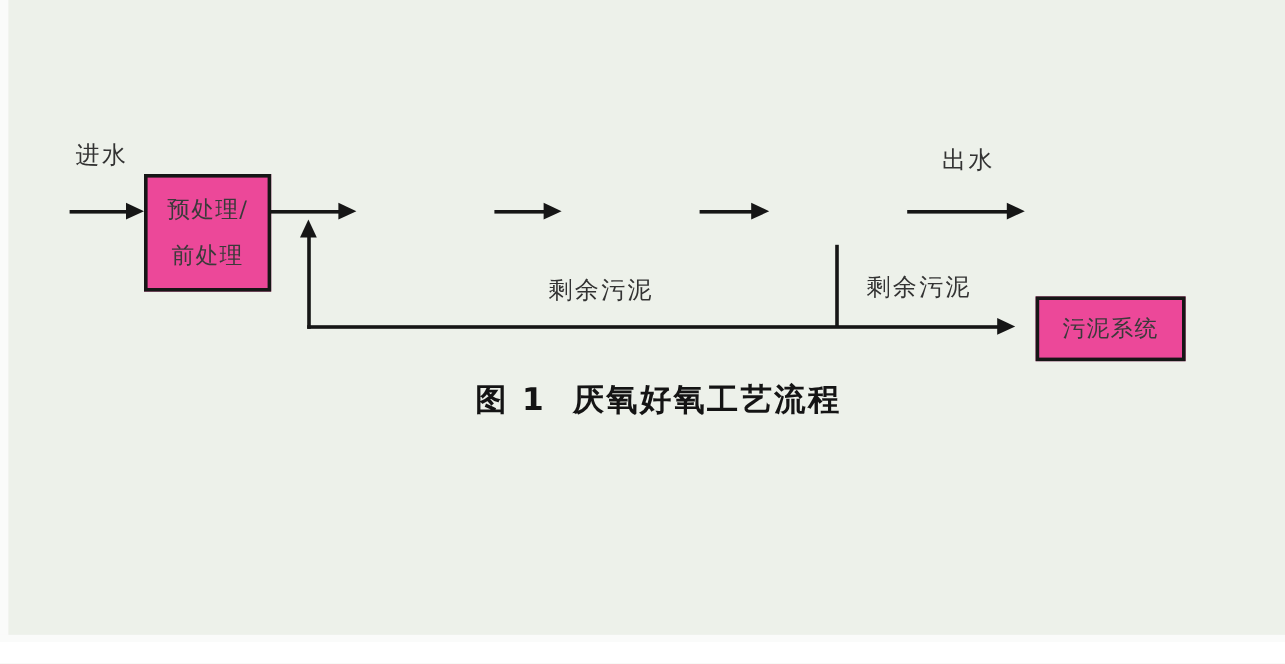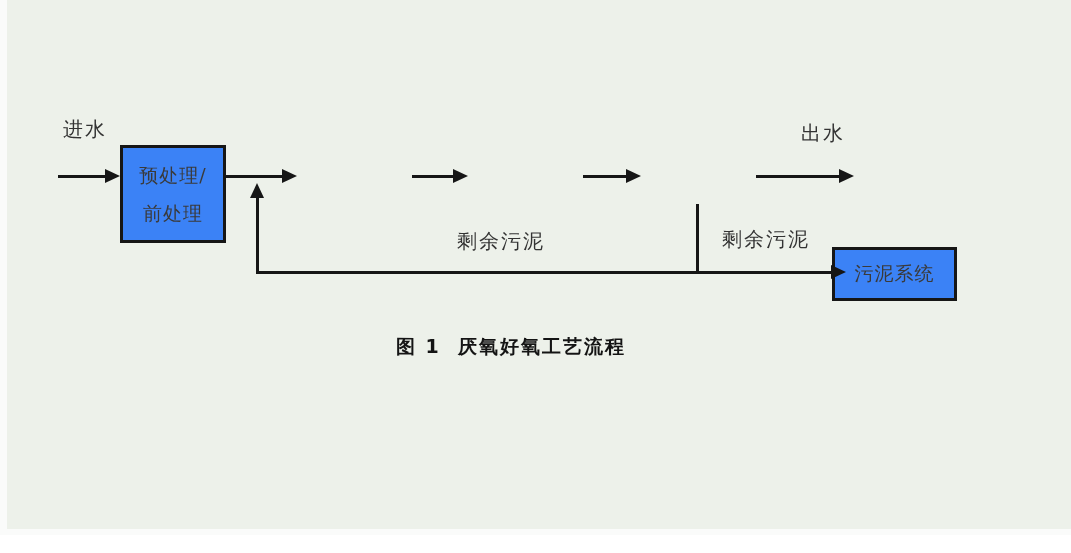--- a/index.html
+++ b/index.html
@@ -21,38 +21,38 @@
     background: #fafbfa;
   }
   .edge-bottom {
     position: absolute; left: 0; bottom: 0; width: 1071px; height: 6px;
     background: #fafbfa;
   }
   .node {
     position: absolute;
     box-sizing: border-box;
     border: 3px solid #161616;
-    background: #3b82f6;
+    background: #ec4899;
     display: flex;
     align-items: center;
     justify-content: center;
     color: #3a3a3a;
     font-size: 19px;
     letter-spacing: 1px;
     text-align: center;
   }
   .node-pretreatment {
     left: 120px; top: 145px; width: 106px; height: 98px;
     flex-direction: column;
     line-height: 38px;
   }
   .node-anaerobic   { left: 297px; top: 150px; width: 116px; height: 55px; }
   .node-aerobic     { left: 468px; top: 150px; width: 116px; height: 55px; }
   .node-secondary   { left: 641px; top: 150px; width: 116px; height: 55px; }
-  .node-sludge-sys  { left: 832px; top: 247px; width: 125px; height: 54px; }
+  .node-sludge-sys  { left: 863px; top: 247px; width: 125px; height: 54px; }
 
   .hline, .vline {
     position: absolute;
     background: #161616;
   }
   .hline { height: 3px; }
   .vline { width: 3px; }
 
   .arrow-right {
     position: absolute;
@@ -71,39 +71,39 @@
   .flow-label {
     position: absolute;
     color: #333333;
     font-size: 20px;
     letter-spacing: 2px;
     white-space: pre;
   }
   .caption {
     position: absolute;
     left: 396px;
-    top: 334px;
+    top: 316px;
     color: #141414;
-    font-size: 19px;
+    font-size: 26px;
     font-weight: bold;
     font-family: "DejaVu Sans", "Liberation Sans", sans-serif;
     letter-spacing: 2px;
     white-space: pre;
   }
 </style>
 </head>
 <body>
 
 <div class="canvas">
 
   <div class="edge-left"></div>
   <div class="edge-bottom"></div>
 
   <div class="flow-label" style="left:63px; top:116px;">进水</div>
-  <div class="flow-label" style="left:785px; top:120px;margin-left:16px;">出水</div>
+  <div class="flow-label" style="left:785px; top:120px;">出水</div>
   <div class="flow-label" style="left:457px; top:228px;">剩余污泥</div>
   <div class="flow-label" style="left:722px; top:226px;">剩余污泥</div>
 
   <div class="node node-pretreatment">
     <span>预处理/</span>
     <span>前处理</span>
   </div>
   <div class="node node-sludge-sys">污泥系统</div>
 
   <div class="hline" style="left:58px; top:175px; width:50px;"></div>

